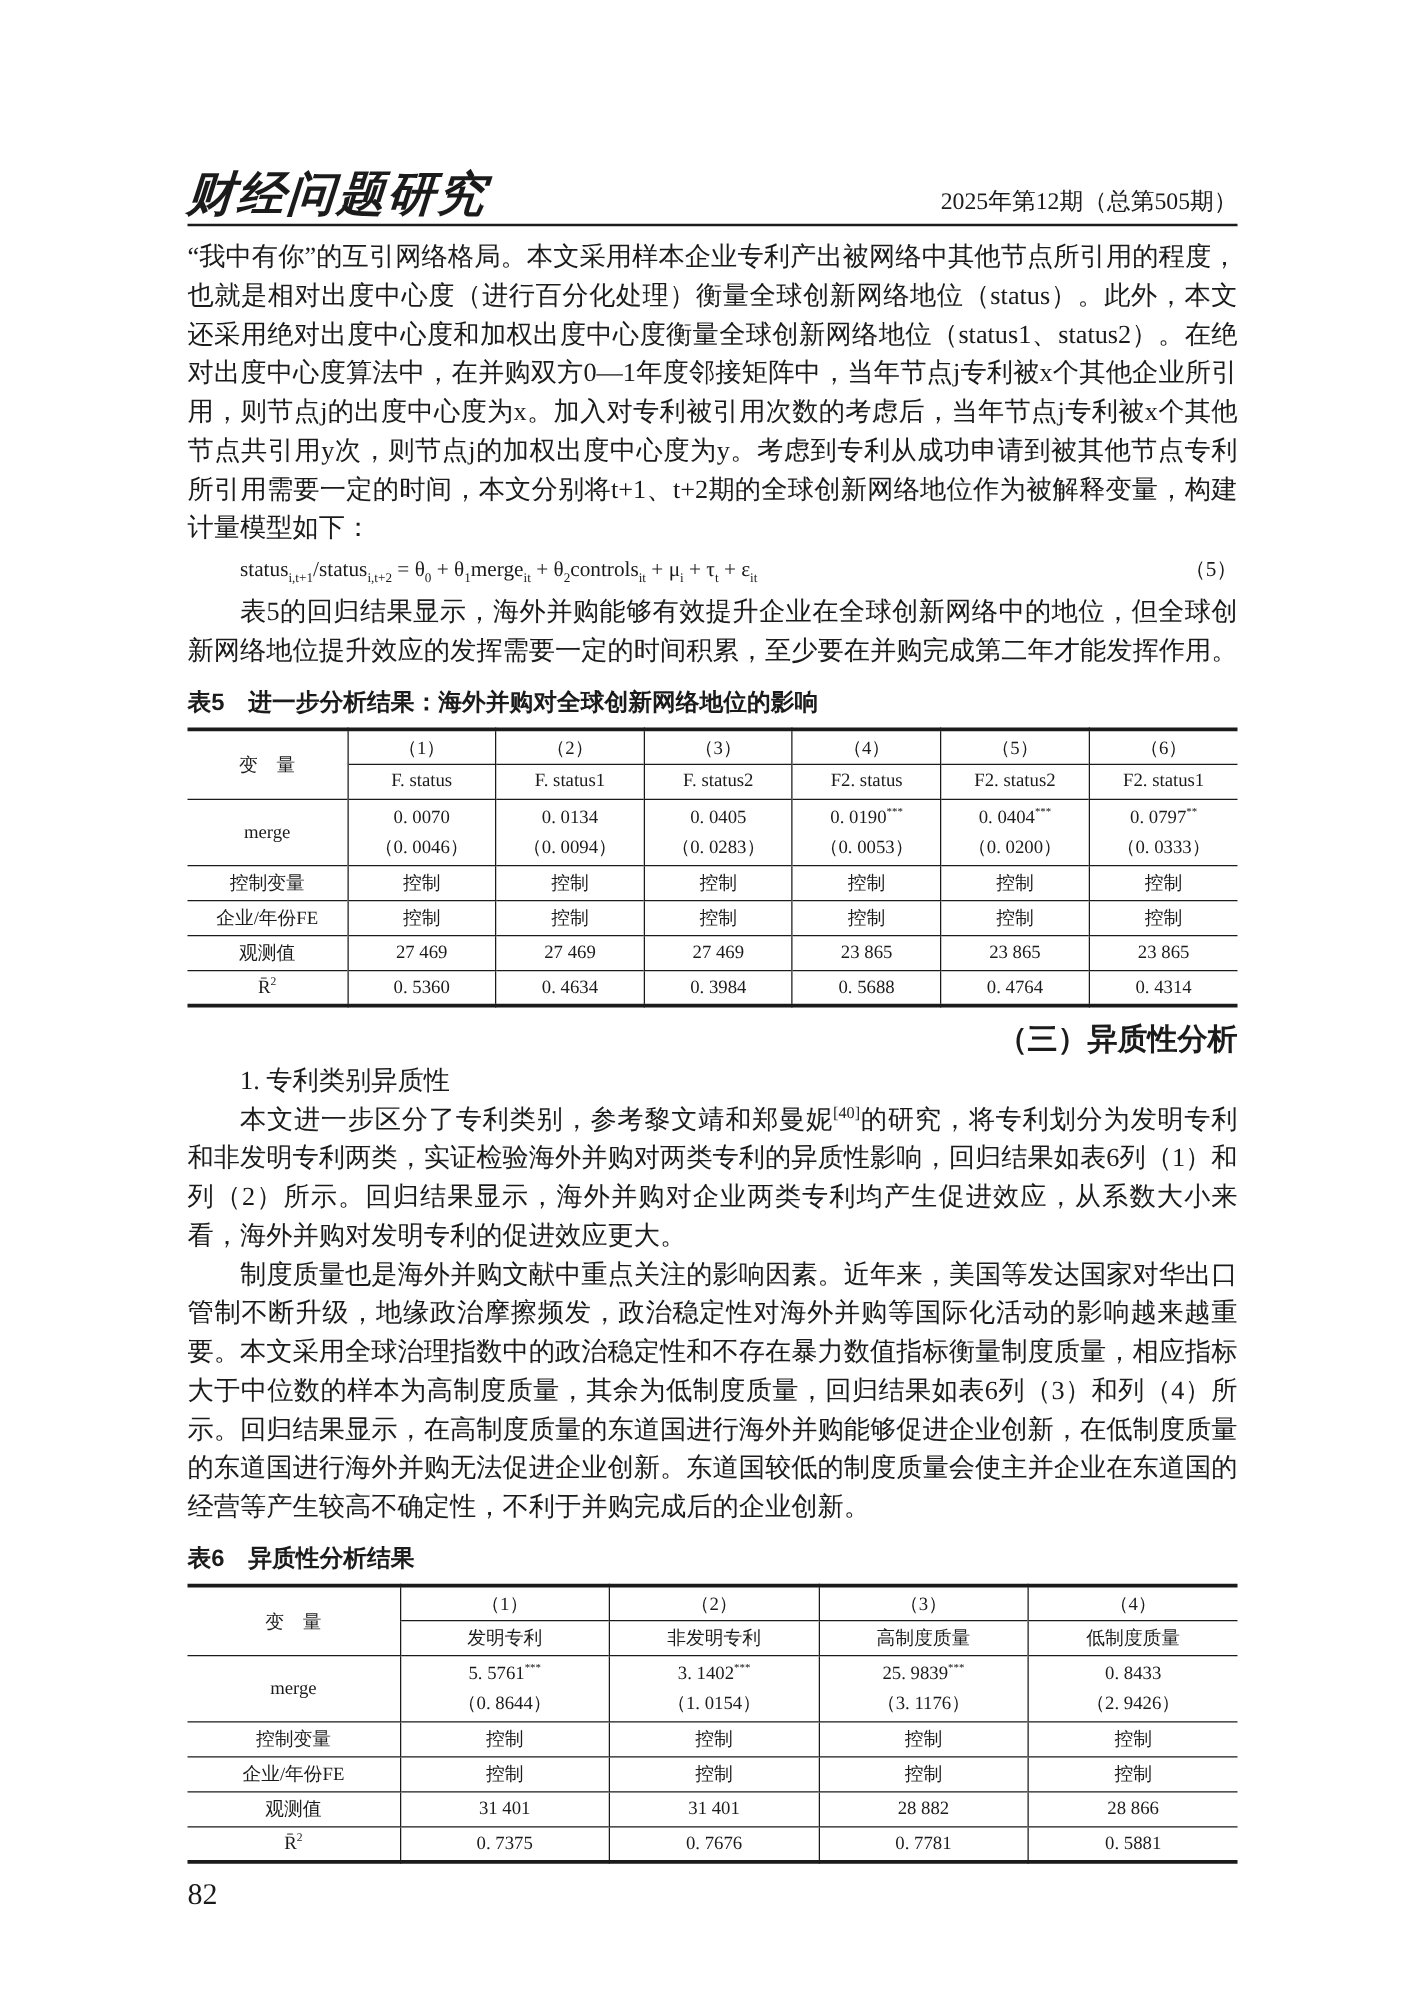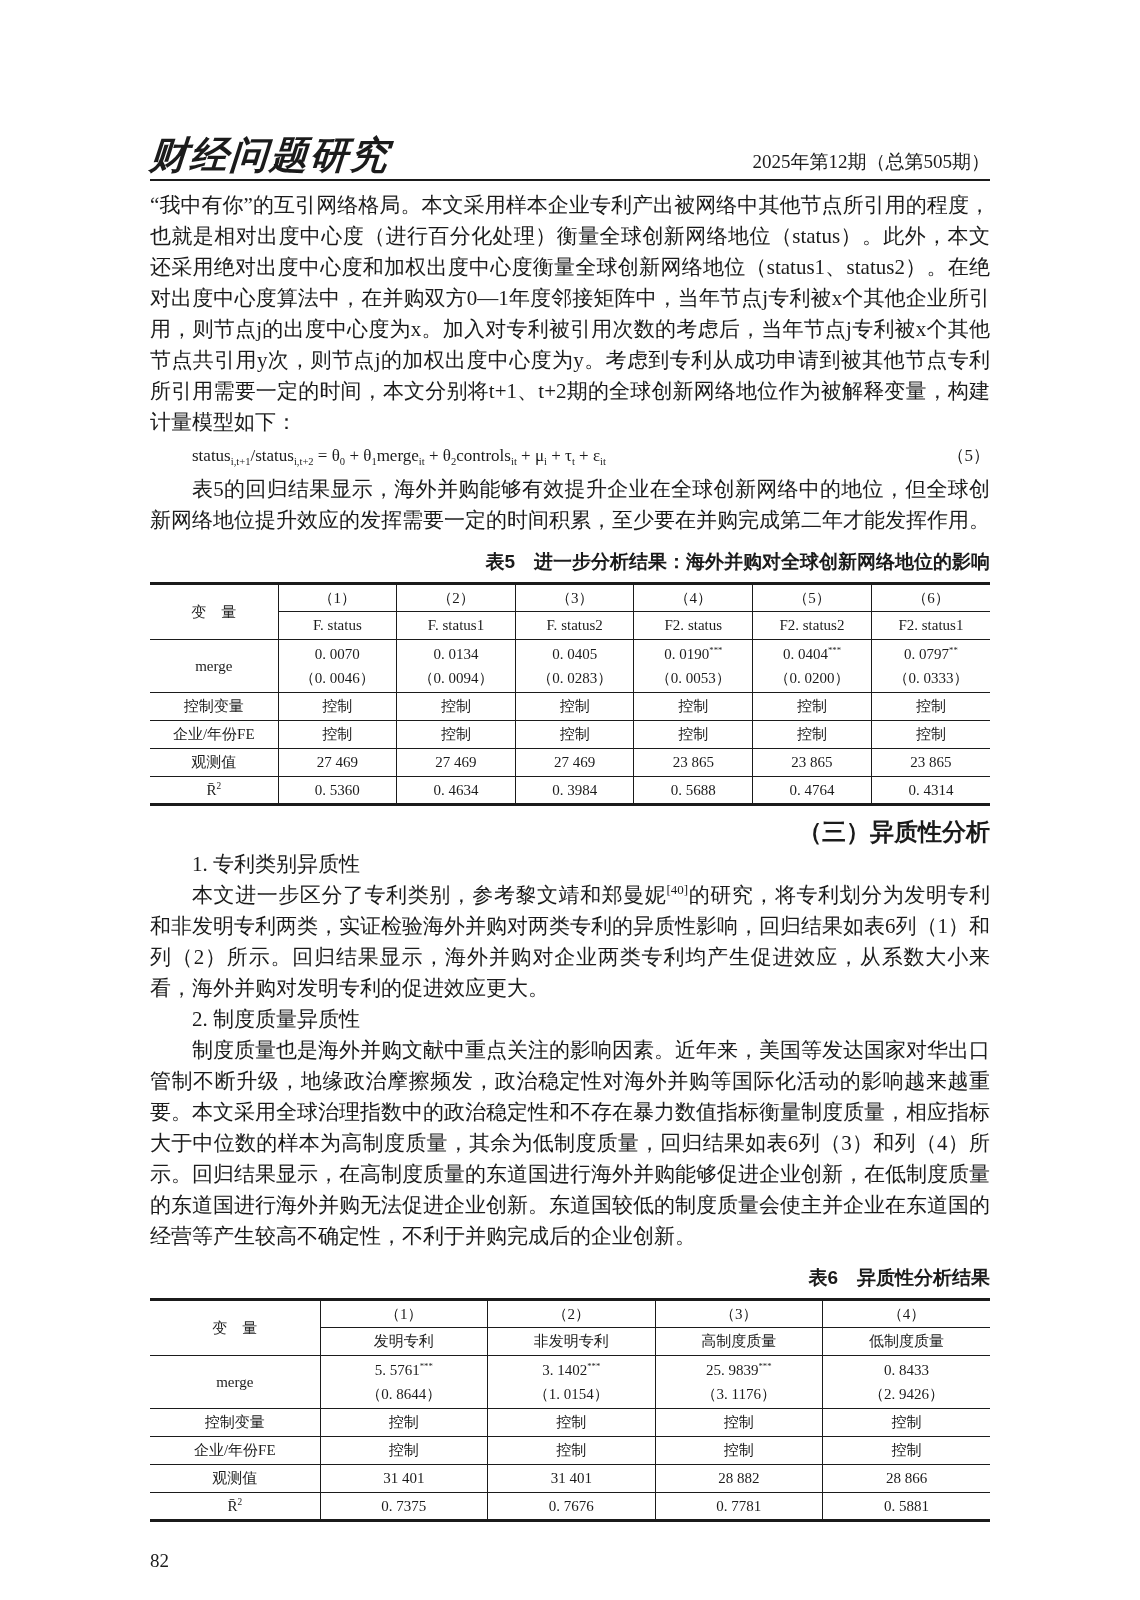--- a/index.html
+++ b/index.html
@@ -21,37 +21,37 @@
   .it{}
   sub,sup{font-size:0.62em;line-height:0;}
 
   
   .equation{display:flex;align-items:baseline;font-size:17px;line-height:32px;margin:2px 0 2px 0;}
   .eq-body{margin-left:42px;flex:1;}
   .eq-num{text-align:right;white-space:nowrap;}
 
   
   .tcaption{font-family:"Liberation Sans","DejaVu Sans",sans-serif;font-weight:bold;
-            font-size:19px;text-align:right;margin:13px 0 7px 0;}
+            font-size:19px;text-align:left;margin:13px 0 7px 0;}
   .sec-head{font-family:"Liberation Sans","DejaVu Sans",sans-serif;font-weight:bold;
             font-size:24px;line-height:31px;margin:10px 0 2px 0;text-indent:42px;text-align:right;}
 
   
   table.t{width:100%;border-collapse:collapse;border-top:3px solid #1b1b1b;
           border-bottom:3px solid #1b1b1b;font-size:15px;table-layout:fixed;}
   table.t td{border-top:1px solid #1b1b1b;border-left:1px solid #1b1b1b;
              text-align:center;vertical-align:middle;padding:2px 4px;height:28px;box-sizing:border-box;}
   table.t td.lbl{border-left:none;}
   table.t tr:first-child td{border-top:none;}
   .cl{line-height:24px;}
   sup.st{font-size:0.58em;}
   .t5 td.lbl{width:128px;}
   .t6 td.lbl{width:170px;}
 
-  .page-num{font-size:19px;margin-top:28px;}
+  .page-num{font-size:24px;margin-top:12px;}
 </style>
 </head>
 <body>
 
 <div class="page">
 
   <div class="hdr">
     <div class="logo">财经问题研究</div>
     <div class="issue">2025年第12期（总第505期）</div>
   </div>
@@ -149,21 +149,20 @@
         <td>0. 5688</td>
         <td>0. 4764</td>
         <td>0. 4314</td>
       </tr>
     </tbody>
       </table>
 
     <div class="sec-head">（三）异质性分析</div>
     <p class="para indent">1. 专利类别异质性</p>
     <p class="para indent"><span>本文进一步区分了专利类别，参考黎文靖和郑曼妮</span><sup>[40]</sup><span>的研究，将专利划分为发明专利和非发明专利两类，实证检验海外并购对两类专利的异质性影响，回归结果如表6列（1）和列（2）所示。回归结果显示，海外并购对企业两类专利均产生促进效应，从系数大小来看，海外并购对发明专利的促进效应更大。</span></p>
-    <p class="para indent">2. 制度质量异质性</p>
     <p class="para indent">制度质量也是海外并购文献中重点关注的影响因素。近年来，美国等发达国家对华出口管制不断升级，地缘政治摩擦频发，政治稳定性对海外并购等国际化活动的影响越来越重要。本文采用全球治理指数中的政治稳定性和不存在暴力数值指标衡量制度质量，相应指标大于中位数的样本为高制度质量，其余为低制度质量，回归结果如表6列（3）和列（4）所示。回归结果显示，在高制度质量的东道国进行海外并购能够促进企业创新，在低制度质量的东道国进行海外并购无法促进企业创新。东道国较低的制度质量会使主并企业在东道国的经营等产生较高不确定性，不利于并购完成后的企业创新。</p>
 
     <div class="tcaption">表6　异质性分析结果</div>
 
     <table class="t t6">
       <tbody>
           <tr>
         <td class="lbl" rowspan="2">变　量</td>
         <td>（1）</td>
         <td>（2）</td>

